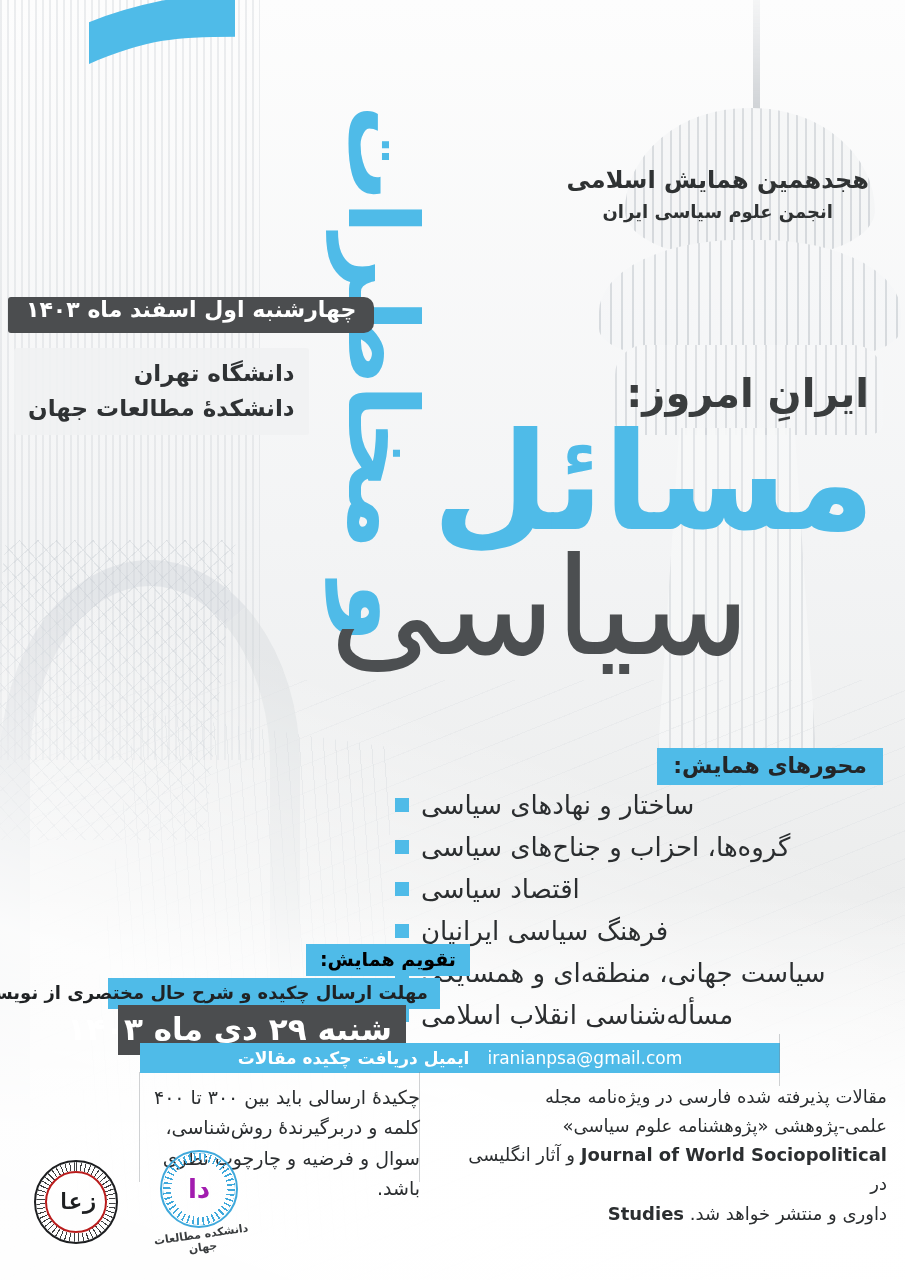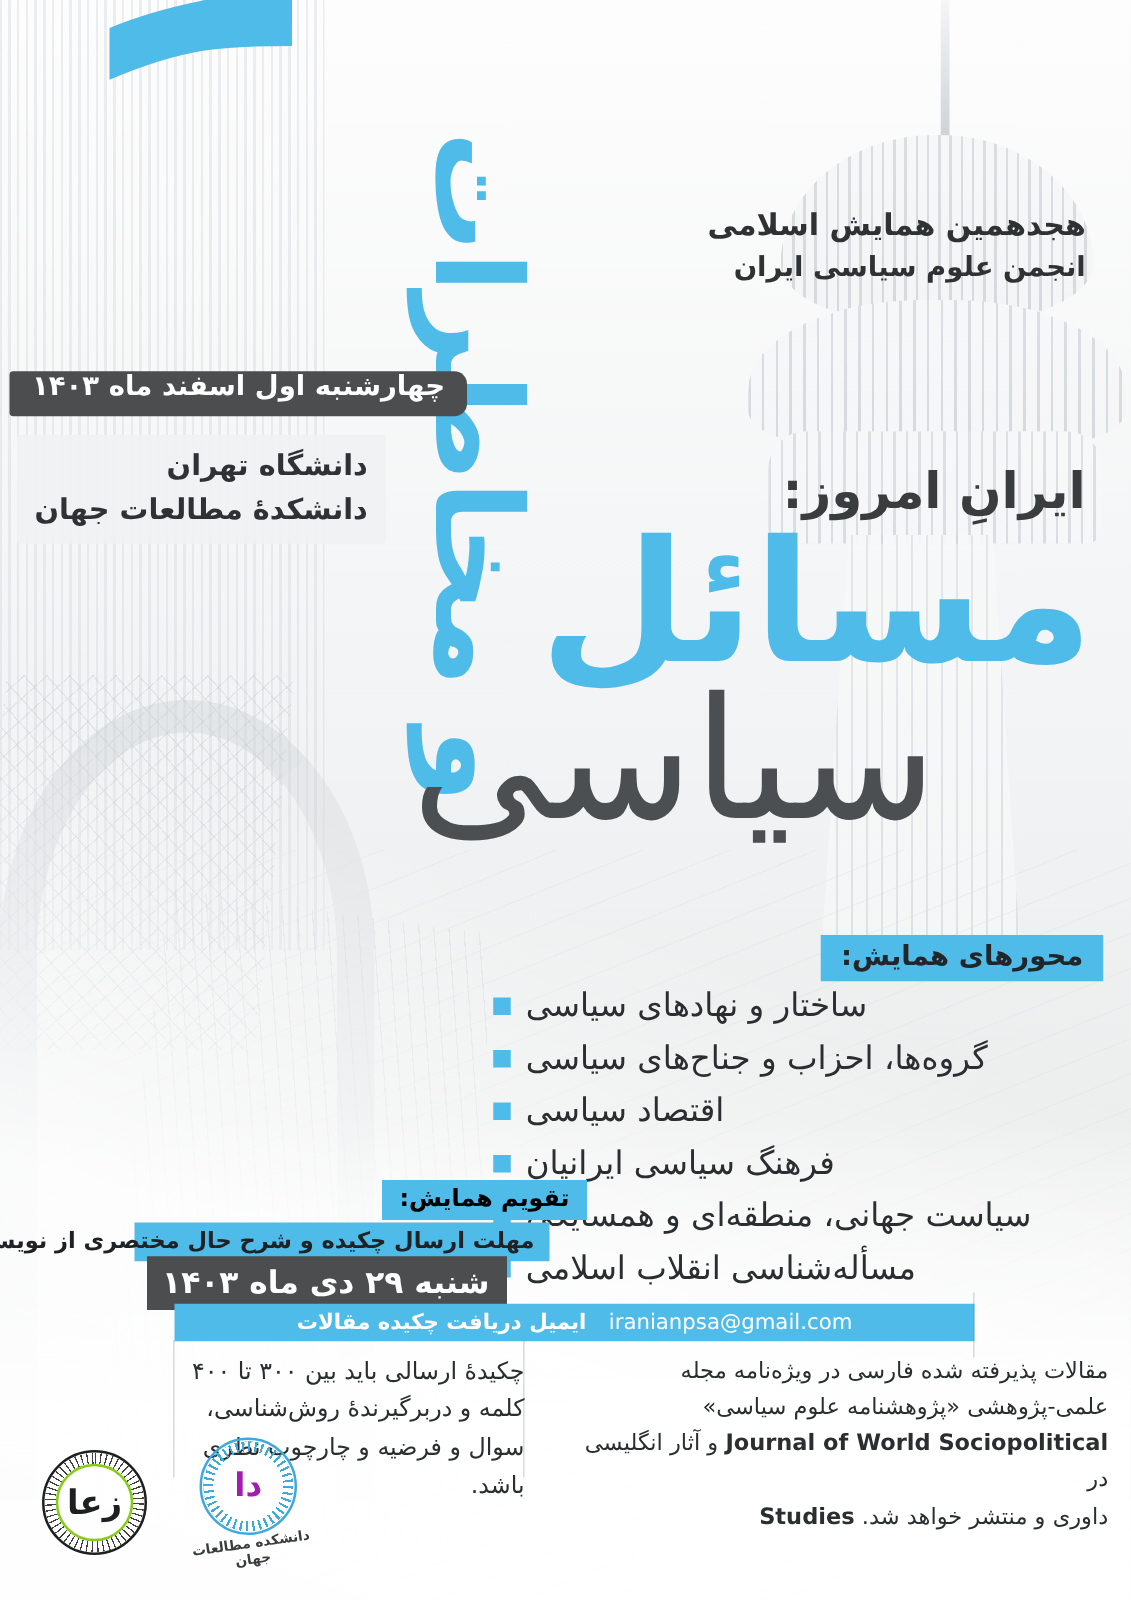--- a/index.html
+++ b/index.html
@@ -126,21 +126,21 @@
     white-space:nowrap; line-height:1;
   }
 
   
   .assoc{
     position:absolute; right:36px; top:162px;
     text-align:right; color:#2f3233;
     font-weight:700; line-height:1.5;
   }
   .assoc .l1{ font-size:24px; letter-spacing:.5px; }
-  .assoc .l2{ font-size:22px; letter-spacing:1px; }
+  .assoc .l2{ font-size:18px; letter-spacing:1px;text-align:center; }
 
   
   .kicker{
     position:absolute; right:36px; top:370px;
     font-size:40px; font-weight:700; color:#3a3d3e;
     text-align:right;
   }
 
   
   .title-blue{
@@ -208,21 +208,21 @@
   .cal-sub{
     position:absolute; left:108px; top:978px; right:auto;
     background:#4fbbe8; color:#1f2224;
     font-size:18px; font-weight:700;
     padding:4px 12px 6px 12px; white-space:nowrap;
     width:332px; text-align:right;
   }
   .cal-date{
     position:absolute; left:118px; top:1005px;
     background:#4b4d4f; color:#ffffff;
-    font-size:25px; font-weight:700;
+    font-size:31px; font-weight:700;
     padding:6px 14px 8px 14px; white-space:nowrap;
     width:288px; text-align:right;
   }
 
   
   .email-bar{
     position:absolute; left:140px; top:1043px; width:640px; height:30px;
     background:#4fbbe8;
     display:flex; align-items:center; justify-content:center;
     gap:18px; flex-direction:row;
@@ -277,23 +277,23 @@
     text-align:center; color:#3a3d3f; font-size:11px; font-weight:700;
     transform:rotate(-8deg);
   }
   .logo-ipsa{ position:relative; width:84px; height:84px; }
   .logo-ipsa .outer{
     position:absolute; inset:0; border-radius:50%;
     border:2px solid #1d1f21;
   }
   .logo-ipsa .inner{
     position:absolute; inset:11px; border-radius:50%;
-    border:2px solid #84cc16;
+    border:2px solid #b91c1c;
     display:flex; align-items:center; justify-content:center;
-    color:#1d1f21; font-size:27px; font-weight:700;
+    color:#1d1f21; font-size:22px; font-weight:700;font-family:Liberation Mono, monospace;
   }
   .logo-ipsa .ticks{
     position:absolute; inset:2px; border-radius:50%;
     background:repeating-conic-gradient(#1d1f21 0 1.6deg, transparent 1.6deg 7deg);
     -webkit-mask:radial-gradient(circle, transparent 0 31px, #000 31px 40px, transparent 40px);
             mask:radial-gradient(circle, transparent 0 31px, #000 31px 40px, transparent 40px);
     opacity:.85;
   }
 </style>
 </head>

